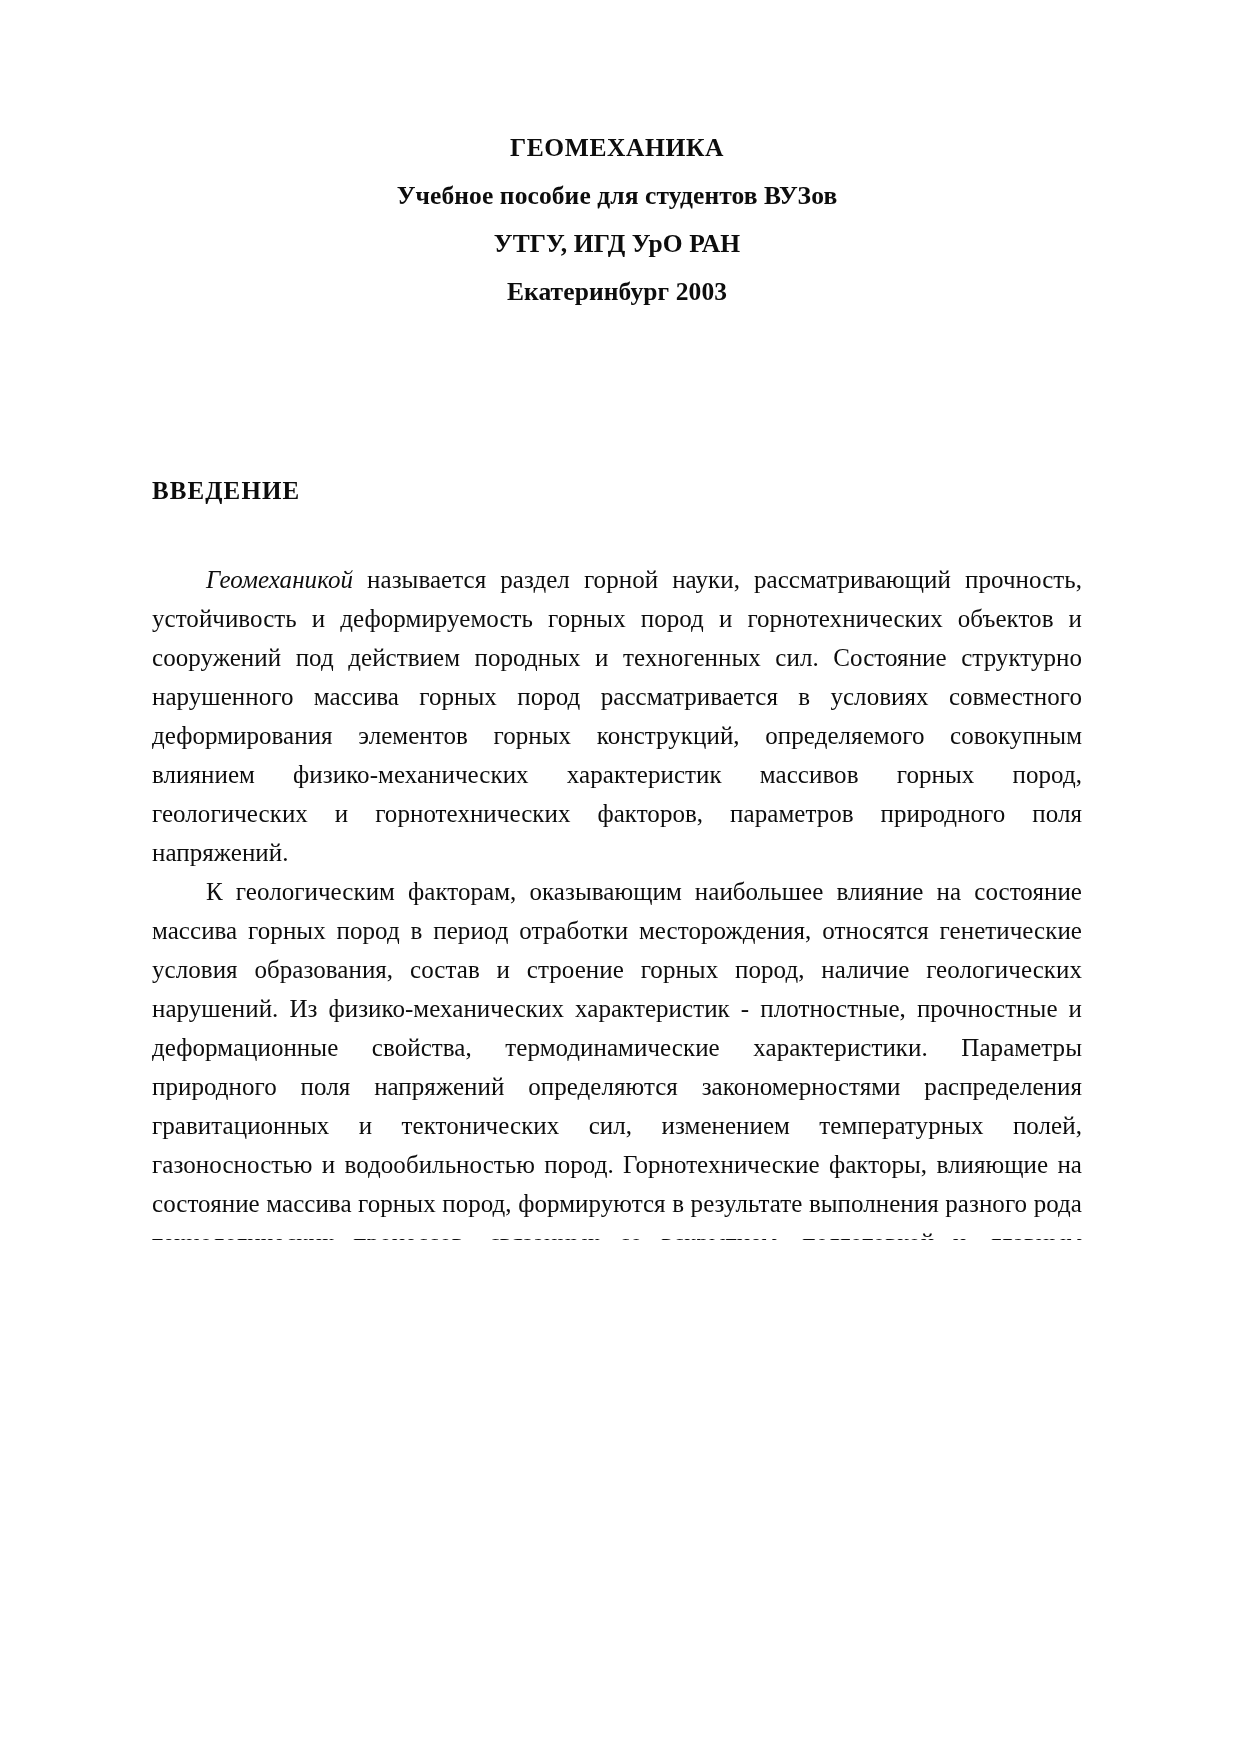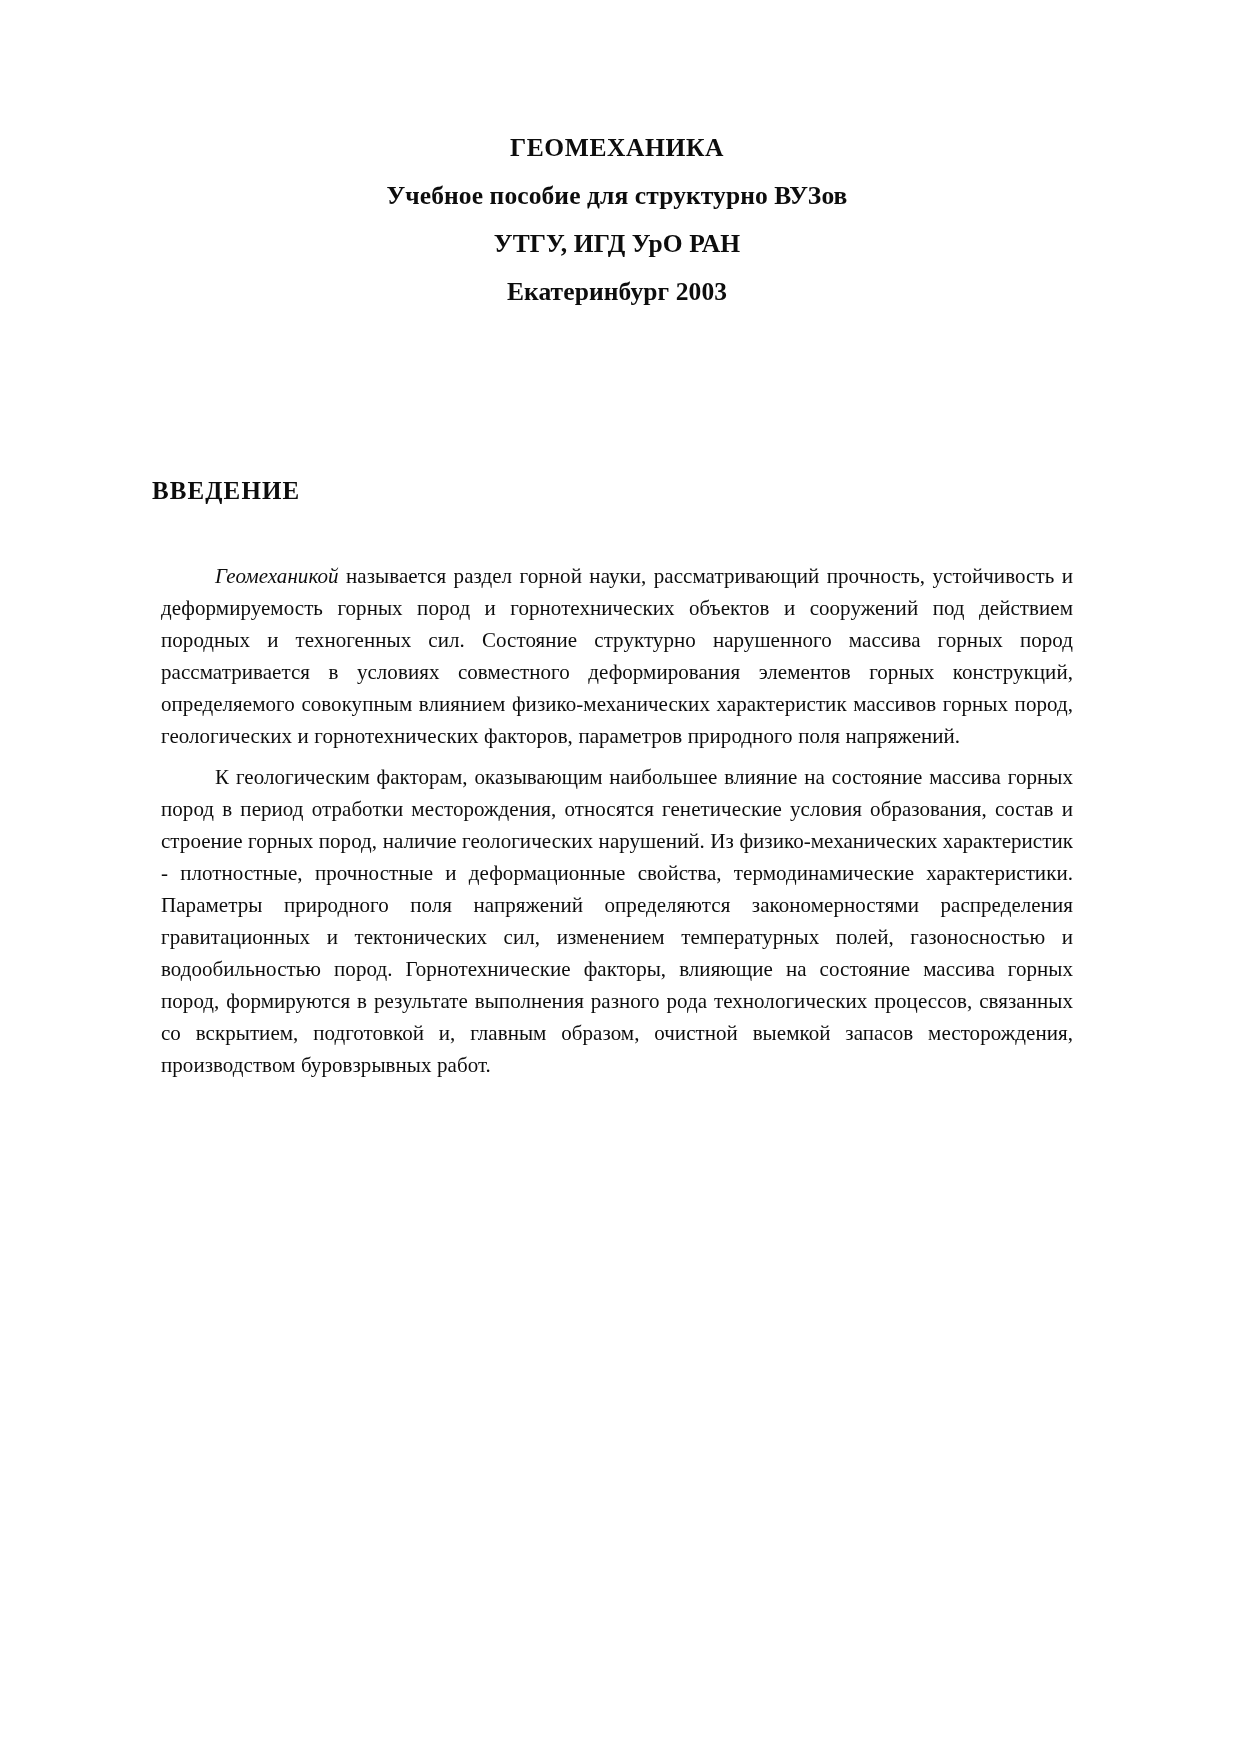--- a/index.html
+++ b/index.html
@@ -53,26 +53,26 @@
     letter-spacing: 1.1px;
     margin-top: 161px;
     margin-bottom: 0;
   }
 
   
   .body-text {
     margin-top: 55px;
   }
   p.para {
-    margin: 9px;
+    margin: 0;
     text-align: justify;
     text-justify: inter-word;
     text-indent: 54px;
-    font-size: 21px;
-    line-height: 32px;
+    font-size: 25px;
+    line-height: 39px;
     letter-spacing: 0.05px;
     word-spacing: 0.2px;
     hyphens: none;
   }
   p.para + p.para {
     margin-top: 0;
   }
   .lead-term {
     font-style: italic;
     font-weight: normal;
@@ -91,21 +91,21 @@
 </style>
 </head>
 <body>
 
 <div class="page">
 
   <div class="content">
 
     <div class="title-block">
       <span class="title-line title-main">ГЕОМЕХАНИКА</span>
-      <span class="title-line">Учебное пособие для структурно ВУЗов</span>
+      <span class="title-line">Учебное пособие для студентов ВУЗов</span>
       <span class="title-line">УТГУ, ИГД УрО РАН</span>
       <span class="title-line">Екатеринбург 2003</span>
     </div>
 
     <div class="section-heading">ВВЕДЕНИЕ</div>
 
     <div class="body-text">
       <p class="para"><span class="lead-term">Геомеханикой</span><span> называется раздел горной науки, рассматривающий прочность, устойчивость и деформируемость горных пород и горнотехнических объектов и сооружений под действием породных и техногенных сил. Состояние структурно нарушенного массива горных пород рассматривается в условиях совместного деформирования элементов горных конструкций, определяемого совокупным влиянием физико-механических характеристик массивов горных пород, геологических и горнотехнических факторов, параметров природного поля напряжений.</span></p>
 
       <p class="para"><span>К геологическим факторам, оказывающим наибольшее влияние на состояние массива горных пород в период отработки месторождения, относятся генетические условия образования, состав и строение горных пород, наличие геологических нарушений. Из физико-механических характеристик - плотностные, прочностные и деформационные свойства, термодинамические характеристики. Параметры природного поля напряжений определяются закономерностями распределения гравитационных и тектонических сил, изменением температурных полей, газоносностью и водообильностью пород. Горнотехнические факторы, влияющие на состояние массива горных пород, формируются в результате выполнения разного рода технологических процессов, связанных со вскрытием, подготовкой и, главным образом, очистной выемкой запасов месторождения, производством буровзрывных работ.</span></p>

